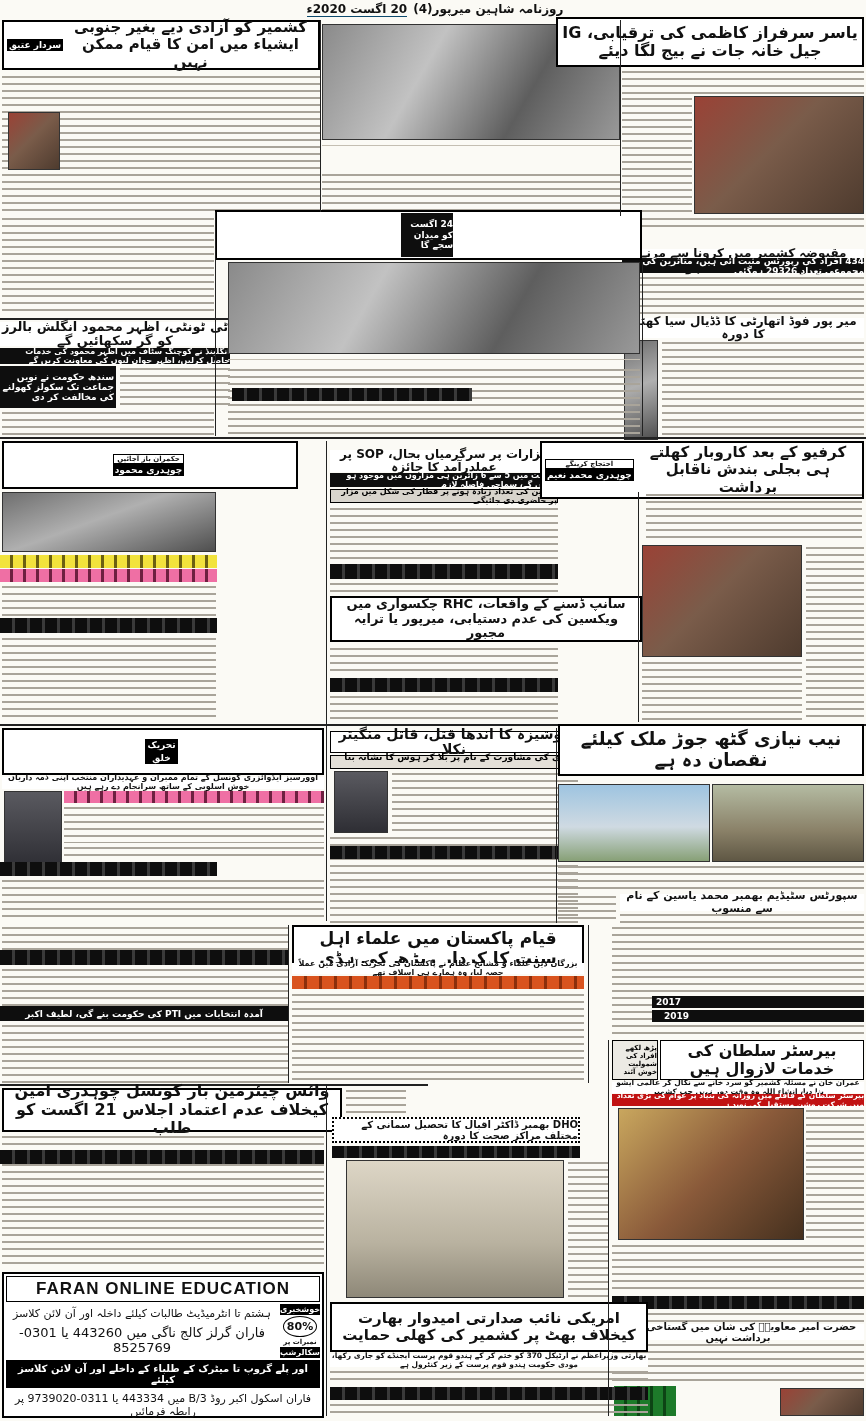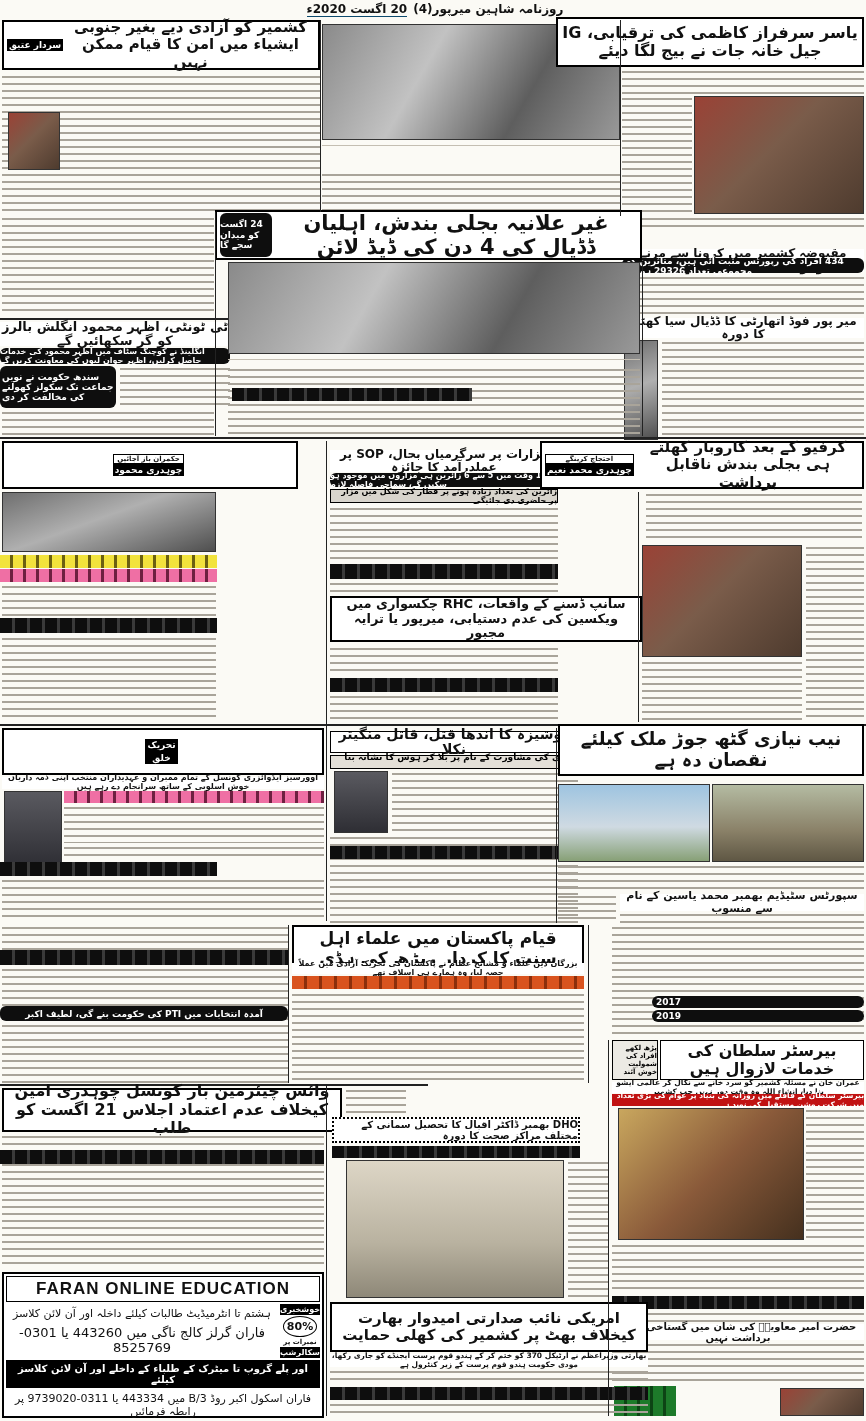--- a/index.html
+++ b/index.html
@@ -13,21 +13,21 @@
   
   .hl{border:2px solid #000;background:#fff;display:flex;align-items:center;justify-content:center;
       direction:rtl;text-align:center;font-weight:bold;line-height:1.15;padding:1px 3px;}
   .hl-plain{display:flex;align-items:center;justify-content:center;direction:rtl;text-align:center;
       font-weight:bold;line-height:1.1;background:#fff;}
   .kick{display:flex;flex-direction:column;flex:0 0 auto;margin-right:3px;}
   .kick .kt{font-size:7px;background:#fff;border:1px solid #000;padding:0 1px;}
   .kick .kb{font-size:9px;background:#000;color:#fff;padding:1px 2px;}
   .band-dark{background:repeating-linear-gradient(90deg,#0e0e0e 0 12px,#3a3a3a 12px 15px);}
   .band-dark-text{background:#0e0e0e;color:#fff;display:flex;align-items:center;justify-content:center;
-      direction:rtl;text-align:left;font-weight:bold;border-radius:6px;}
+      direction:rtl;text-align:right;font-weight:bold;}
   .band-gray{background:#d8d4cc;border:1px solid #000;color:#000;display:flex;align-items:center;
       justify-content:center;direction:rtl;font-weight:bold;}
   .band-yellow{background:repeating-linear-gradient(90deg,#f2e33c 0 10px,#6b6110 10px 13px);}
   .band-pink{background:repeating-linear-gradient(90deg,#ef6fa4 0 10px,#6e2040 10px 13px);}
   .band-orange{background:repeating-linear-gradient(90deg,#d9531e 0 12px,#8c2f0c 12px 15px);}
   .band-red-text{background:#c11212;color:#fff;display:flex;align-items:center;justify-content:center;
       direction:rtl;font-weight:bold;}
   .band-green{background:repeating-linear-gradient(90deg,#1d7a2a 0 10px,#0d4415 10px 13px);}
   
   .ph{border:1px solid #333;}
@@ -109,21 +109,20 @@
   </div>
   <div class="blk tx" style="left:622px;top:275px;width:242px;height:40px"></div>
 
   <div class="blk hl-plain" style="left:622px;top:318px;width:242px;height:20px;font-size:12px">
     <div>میر پور فوڈ اتھارٹی کا ڈڈیال سیا کھٹار کا دورہ</div>
   </div>
   <div class="blk ph ph-bw2" style="left:624px;top:340px;width:34px;height:100px"></div>
   <div class="blk tx" style="left:662px;top:340px;width:202px;height:100px"></div>
 
   <div class="blk hl" style="left:215px;top:210px;width:427px;height:50px;font-size:21px">
-    <div style="flex:1">غیر علانیہ بجلی بندش، اہلیان ڈڈیال کی 4 دن کی ڈیڈ لائن</div>
     <div class="band-dark-text" style="flex:0 0 52px;height:44px;font-size:9px;margin-right:3px">
       <div>24 اگست کو میدان سجے گا</div>
     </div>
   </div>
   <div class="blk ph ph-bw" style="left:228px;top:262px;width:412px;height:92px"></div>
   <div class="blk tx-lite" style="left:228px;top:356px;width:412px;height:9px"></div>
   <div class="blk tx" style="left:228px;top:367px;width:412px;height:70px"></div>
   <div class="blk band-dark" style="left:232px;top:388px;width:240px;height:13px"></div>
 
   <div class="blk rule" style="left:0;top:437px;width:866px;height:2px"></div>
@@ -153,21 +152,21 @@
   <div class="blk tx" style="left:330px;top:506px;width:228px;height:56px"></div>
   <div class="blk band-dark" style="left:330px;top:564px;width:228px;height:15px"></div>
   <div class="blk tx" style="left:330px;top:581px;width:228px;height:13px"></div>
   <div class="blk hl" style="left:330px;top:596px;width:312px;height:46px;font-size:13px">
     <div>سانپ ڈسنے کے واقعات، RHC چکسواری میں ویکسین کی عدم دستیابی، میرپور یا ترایہ مجبور</div>
   </div>
   <div class="blk tx" style="left:330px;top:646px;width:228px;height:30px"></div>
   <div class="blk band-dark" style="left:330px;top:678px;width:228px;height:14px"></div>
   <div class="blk tx" style="left:330px;top:694px;width:228px;height:28px"></div>
 
-  <div class="blk hl" style="left:540px;top:441px;width:324px;height:48px;font-size:15px">
+  <div class="blk hl" style="left:540px;top:441px;width:324px;height:58px;font-size:15px">
     <div>کرفیو کے بعد کاروبار کھلتے ہی بجلی بندش ناقابل برداشت</div>
     <div class="kick">
       <div class="kt">احتجاج کرینگے</div>
       <div class="kb">چوہدری محمد نعیم</div>
     </div>
   </div>
   <div class="blk tx" style="left:646px;top:492px;width:216px;height:50px"></div>
   <div class="blk ph ph-color" style="left:642px;top:545px;width:160px;height:112px"></div>
   <div class="blk tx" style="left:806px;top:545px;width:58px;height:177px"></div>
   <div class="blk tx" style="left:642px;top:660px;width:160px;height:62px"></div>
@@ -225,21 +224,21 @@
   <div class="blk tx" style="left:2px;top:925px;width:286px;height:158px"></div>
   <div class="blk band-dark" style="left:0;top:950px;width:288px;height:15px"></div>
   <div class="blk band-dark-text" style="left:0;top:1006px;width:288px;height:15px;font-size:9px">
     <div>آمدہ انتخابات میں PTI کی حکومت بنے گی، لطیف اکبر</div>
   </div>
 
   <div class="blk tx" style="left:612px;top:925px;width:252px;height:112px"></div>
   <div class="blk band-dark-text" style="left:652px;top:996px;width:212px;height:12px;font-size:9px;justify-content:flex-end;padding:0 4px">
     <div>2017</div>
   </div>
-  <div class="blk band-dark-text" style="left:652px;top:1010px;width:212px;height:12px;font-size:9px;justify-content:flex-end;padding:0 4px">
+  <div class="blk band-dark-text" style="left:652px;top:1010px;width:212px;height:12px;font-size:9px;justify-content:flex-end;padding:0 12px">
     <div>2019</div>
   </div>
 
   <div class="blk band-gray" style="left:612px;top:1040px;width:46px;height:40px;flex-direction:column;font-size:7px;background:#eceae4">
     <div>پڑھ لکھے افراد کی</div>
     <div>شمولیت خوش آئند</div>
   </div>
   <div class="blk hl" style="left:660px;top:1040px;width:204px;height:40px;font-size:16px;border-width:1px">
     <div>بیرسٹر سلطان کی خدمات لازوال ہیں</div>
   </div>

